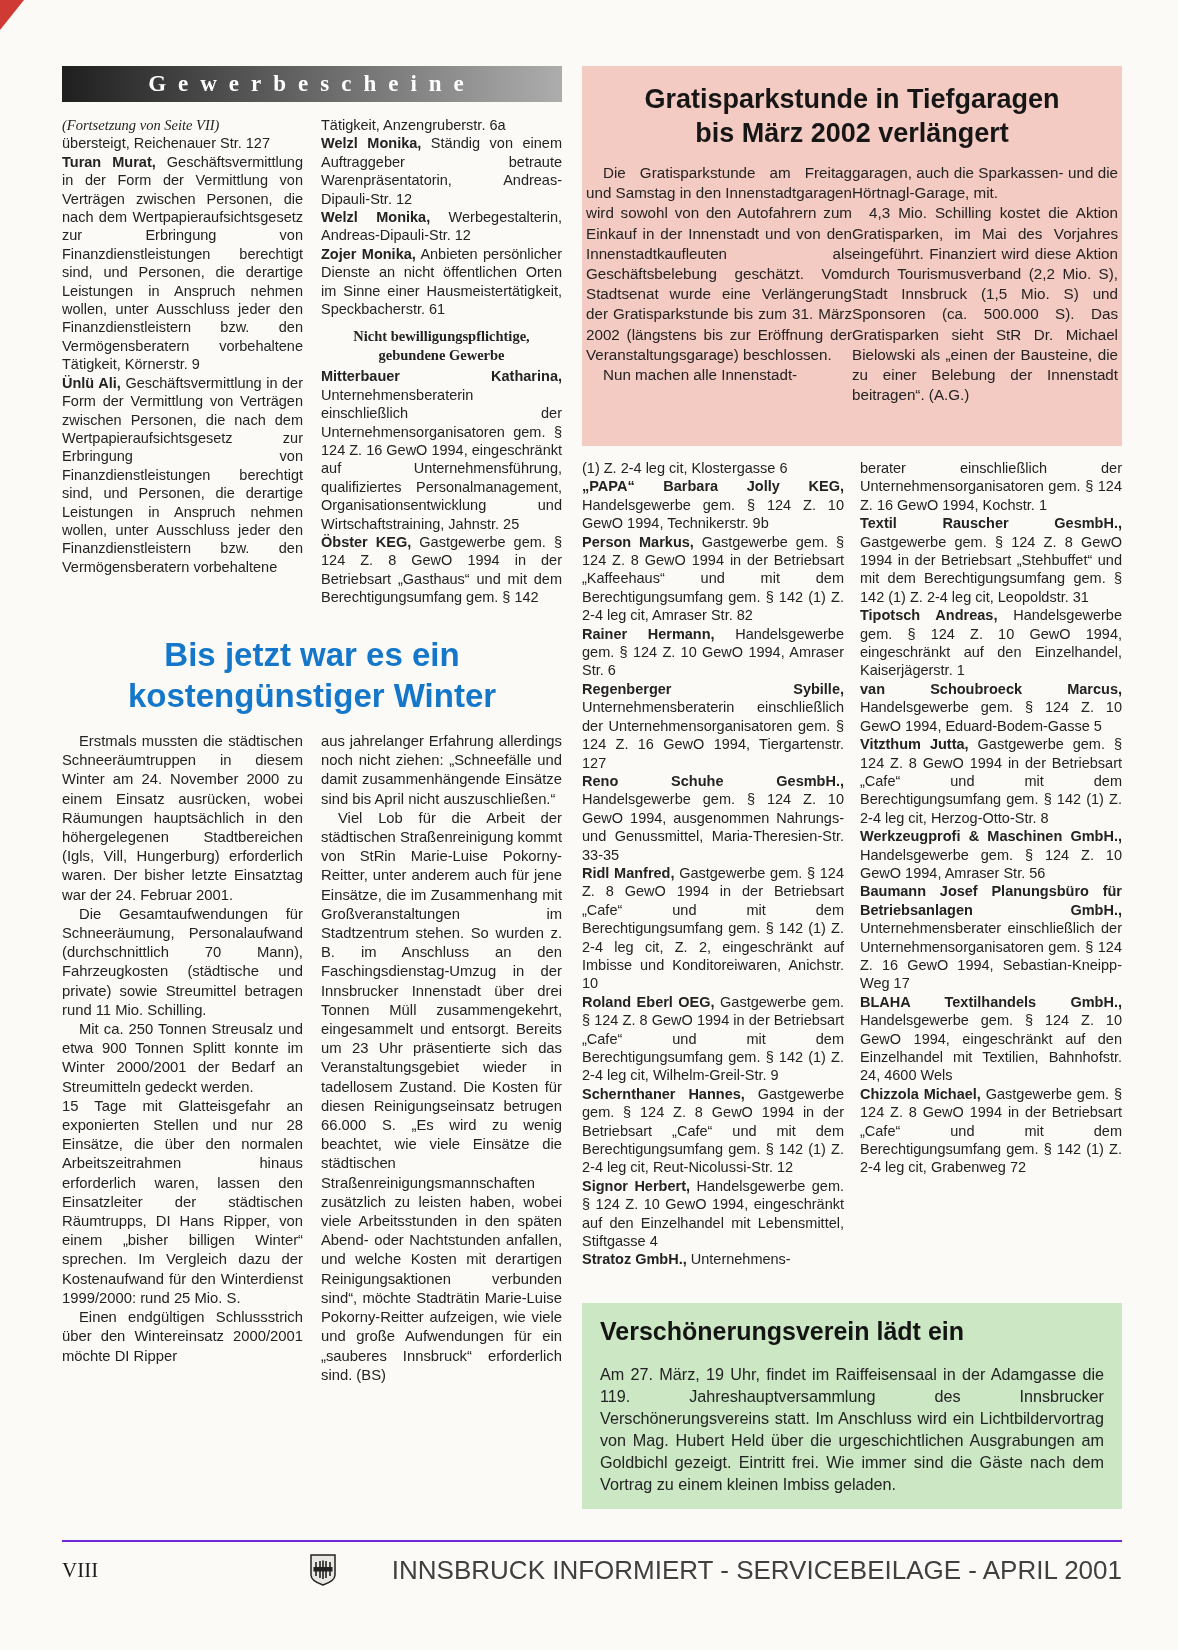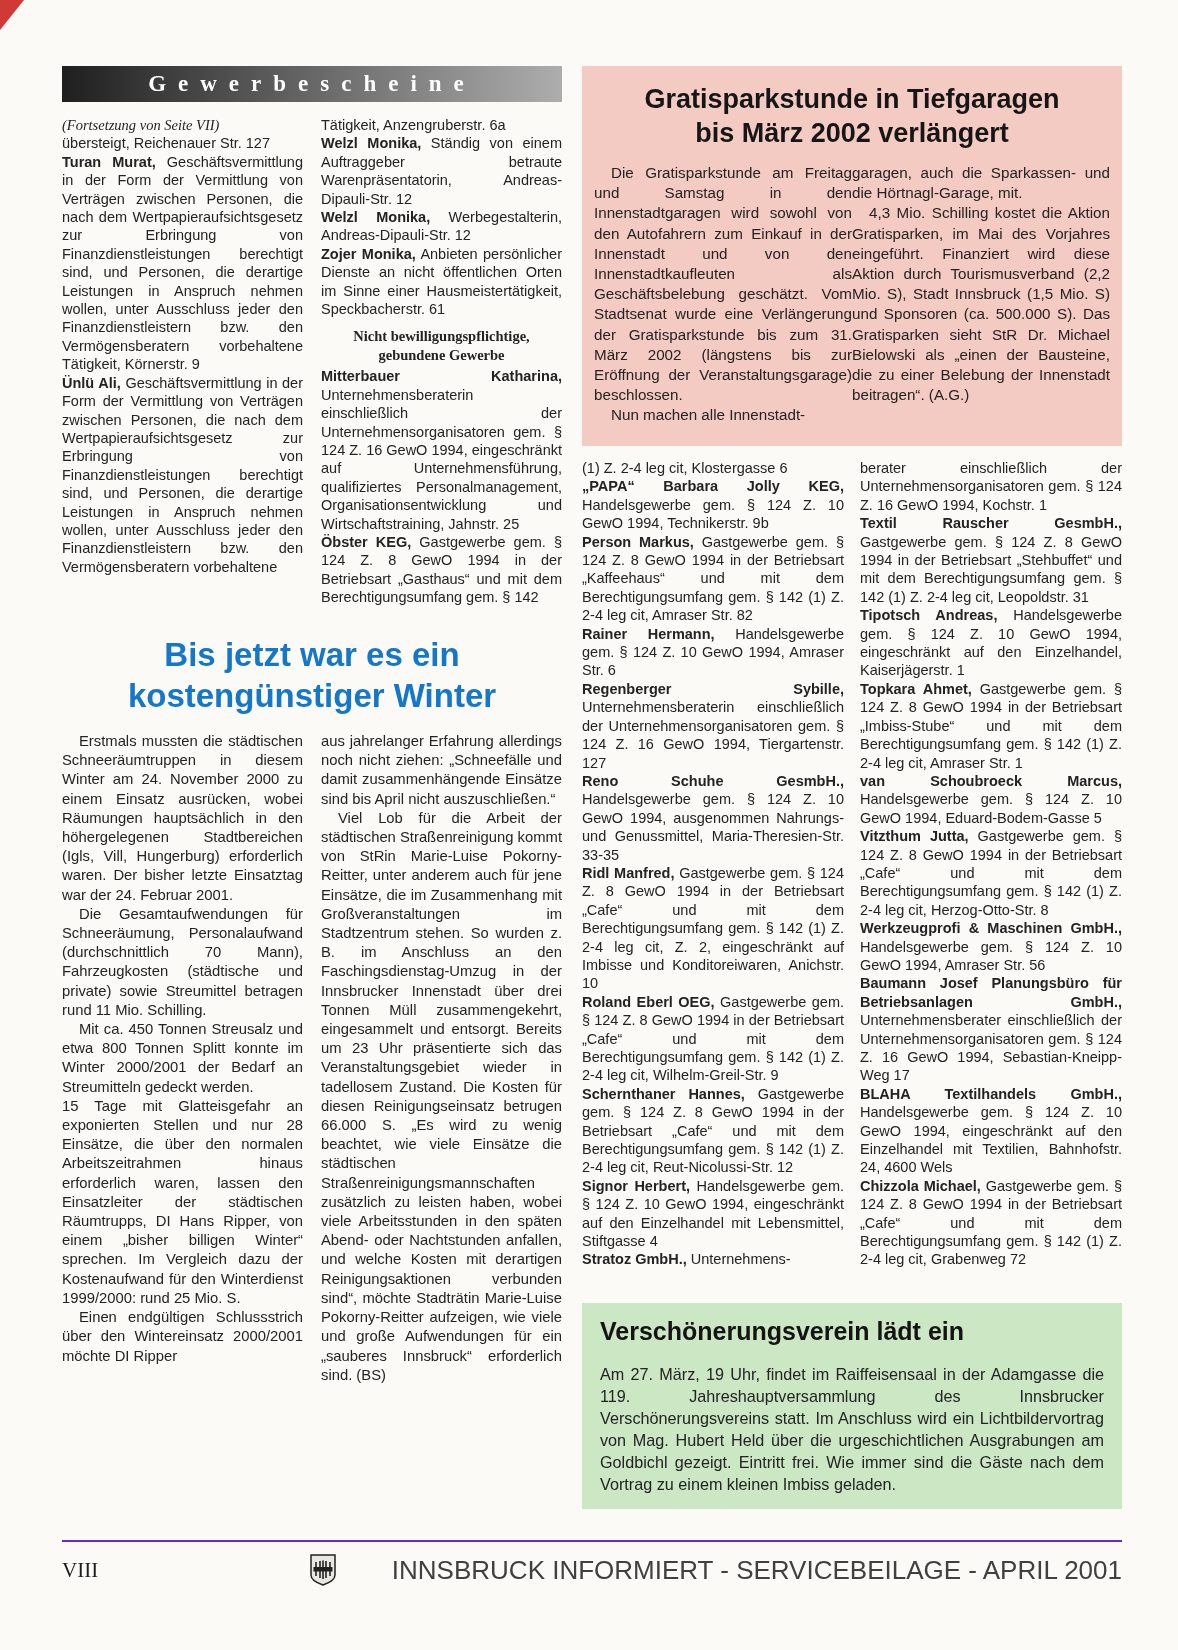--- a/index.html
+++ b/index.html
@@ -28,21 +28,21 @@
   p.subheading{font-weight:bold;text-align:center !important;margin:9px 0 3px !important;text-indent:0 !important;font-family:Liberation Serif, serif;}
   p.indent{text-indent:17px;}
   b{font-weight:bold;}
 
   .winter-title{margin:18px 0 8px;color:var(--headline-blue,#1577c9);
     font-size:33px;line-height:41px;text-align:center;font-weight:bold;white-space:pre-line;
     font-family:"Liberation Sans",sans-serif;}
   .winter-cols{display:flex;gap:18px;margin-top:16px;height:776px;overflow:hidden;}
   .art-col p{margin:0;font-size:14.8px;line-height:19.2px;}
 
-  .pink-box{background:var(--pink-bg,#f4cbc2);padding:16px 12px 10px;height:380px;box-sizing:border-box;overflow:hidden;}
+  .pink-box{background:var(--pink-bg,#f4cbc2);padding:16px 4px 10px;height:380px;box-sizing:border-box;overflow:hidden;}
   .box-title{margin:0;font-size:27px;line-height:34px;text-align:center;font-weight:bold;color:#161616;white-space:pre-line;}
   .pink-cols{display:flex;margin-top:13px;}
   .pink-cols .art-col p{font-size:15.2px;line-height:20.2px;}
 
   .listings{display:flex;gap:16px;margin-top:13px;height:830px;overflow:hidden;}
 
   .green-box{background:var(--green-bg,#cbe7c3);margin-top:14px;padding:12px 18px 14px;box-sizing:border-box;}
   .green-title{margin:0;font-size:25px;line-height:32px;text-align:left;font-weight:bold;color:#141414;}
   .green-text{margin:16px 0 0;font-size:16.2px;line-height:22px;}
 
@@ -82,21 +82,21 @@
         </div>
     </div>
   </div>
 
   <h1 class="winter-title">Bis jetzt war es ein
 kostengünstiger Winter</h1>
   <div class="winter-cols">
     <div class="col art-col">
         <p class="indent">Erstmals mussten die städtischen Schneeräumtruppen in diesem Winter am 24. November 2000 zu einem Einsatz ausrücken, wobei Räumungen hauptsächlich in den höhergelegenen Stadtbereichen (Igls, Vill, Hungerburg) erforderlich waren. Der bisher letzte Einsatztag war der 24. Februar 2001.</p>
         <p class="indent">Die Gesamtaufwendungen für Schneeräumung, Personalaufwand (durchschnittlich 70 Mann), Fahrzeugkosten (städtische und private) sowie Streumittel betragen rund 11 Mio. Schilling.</p>
-        <p class="indent">Mit ca. 450 Tonnen Streusalz und etwa 800 Tonnen Splitt konnte im Winter 2000/2001 der Bedarf an Streumitteln gedeckt werden.</p>
+        <p class="indent">Mit ca. 250 Tonnen Streusalz und etwa 900 Tonnen Splitt konnte im Winter 2000/2001 der Bedarf an Streumitteln gedeckt werden.</p>
         <p>15 Tage mit Glatteisgefahr an exponierten Stellen und nur 28 Einsätze, die über den normalen Arbeitszeitrahmen hinaus erforderlich waren, lassen den Einsatzleiter der städtischen Räumtrupps, DI Hans Ripper, von einem „bisher billigen Winter“ sprechen. Im Vergleich dazu der Kostenaufwand für den Winterdienst 1999/2000: rund 25 Mio. S.</p>
         <p class="indent">Einen endgültigen Schlussstrich über den Wintereinsatz 2000/2001 möchte DI Ripper</p>
       </div>
     <div class="col art-col">
         <p>aus jahrelanger Erfahrung allerdings noch nicht ziehen: „Schneefälle und damit zusammenhängende Einsätze sind bis April nicht auszuschließen.“</p>
         <p class="indent">Viel Lob für die Arbeit der städtischen Straßenreinigung kommt von StRin Marie-Luise Pokorny-Reitter, unter anderem auch für jene Einsätze, die im Zusammenhang mit Großveranstaltungen im Stadtzentrum stehen. So wurden z. B. im Anschluss an den Faschingsdienstag-Umzug in der Innsbrucker Innenstadt über drei Tonnen Müll zusammengekehrt, eingesammelt und entsorgt. Bereits um 23 Uhr präsentierte sich das Veranstaltungsgebiet wieder in tadellosem Zustand. Die Kosten für diesen Reinigungseinsatz betrugen 66.000 S. „Es wird zu wenig beachtet, wie viele Einsätze die städtischen Straßenreinigungsmannschaften zusätzlich zu leisten haben, wobei viele Arbeitsstunden in den späten Abend- oder Nachtstunden anfallen, und welche Kosten mit derartigen Reinigungsaktionen verbunden sind“, möchte Stadträtin Marie-Luise Pokorny-Reitter aufzeigen, wie viele und große Aufwendungen für ein „sauberes Innsbruck“ erforderlich sind. (BS)</p>
       </div>
   </div>
 </div>
 
@@ -127,21 +127,20 @@
         <p><b>Ridl Manfred,</b> Gastgewerbe gem. § 124 Z. 8 GewO 1994 in der Betriebsart „Cafe“ und mit dem Berechtigungsumfang gem. § 142 (1) Z. 2-4 leg cit, Z. 2, eingeschränkt auf Imbisse und Konditoreiwaren, Anichstr. 10</p>
         <p><b>Roland Eberl OEG,</b> Gastgewerbe gem. § 124 Z. 8 GewO 1994 in der Betriebsart „Cafe“ und mit dem Berechtigungsumfang gem. § 142 (1) Z. 2-4 leg cit, Wilhelm-Greil-Str. 9</p>
         <p><b>Schernthaner Hannes,</b> Gastgewerbe gem. § 124 Z. 8 GewO 1994 in der Betriebsart „Cafe“ und mit dem Berechtigungsumfang gem. § 142 (1) Z. 2-4 leg cit, Reut-Nicolussi-Str. 12</p>
         <p><b>Signor Herbert,</b> Handelsgewerbe gem. § 124 Z. 10 GewO 1994, eingeschränkt auf den Einzelhandel mit Lebensmittel, Stiftgasse 4</p>
         <p><b>Stratoz GmbH.,</b> Unternehmens-</p>
       </div>
     <div class="col listing-col">
         <p>berater einschließlich der Unternehmensorganisatoren gem. § 124 Z. 16 GewO 1994, Kochstr. 1</p>
         <p><b>Textil Rauscher GesmbH.,</b> Gastgewerbe gem. § 124 Z. 8 GewO 1994 in der Betriebsart „Stehbuffet“ und mit dem Berechtigungsumfang gem. § 142 (1) Z. 2-4 leg cit, Leopoldstr. 31</p>
         <p><b>Tipotsch Andreas,</b> Handelsgewerbe gem. § 124 Z. 10 GewO 1994, eingeschränkt auf den Einzelhandel, Kaiserjägerstr. 1</p>
-        <p><b>Topkara Ahmet,</b> Gastgewerbe gem. § 124 Z. 8 GewO 1994 in der Betriebsart „Imbiss-Stube“ und mit dem Berechtigungsumfang gem. § 142 (1) Z. 2-4 leg cit, Amraser Str. 1</p>
         <p><b>van Schoubroeck Marcus,</b> Handelsgewerbe gem. § 124 Z. 10 GewO 1994, Eduard-Bodem-Gasse 5</p>
         <p><b>Vitzthum Jutta,</b> Gastgewerbe gem. § 124 Z. 8 GewO 1994 in der Betriebsart „Cafe“ und mit dem Berechtigungsumfang gem. § 142 (1) Z. 2-4 leg cit, Herzog-Otto-Str. 8</p>
         <p><b>Werkzeugprofi &amp; Maschinen GmbH.,</b> Handelsgewerbe gem. § 124 Z. 10 GewO 1994, Amraser Str. 56</p>
         <p><b>Baumann Josef Planungsbüro für Betriebsanlagen GmbH.,</b> Unternehmensberater einschließlich der Unternehmensorganisatoren gem. § 124 Z. 16 GewO 1994, Sebastian-Kneipp-Weg 17</p>
         <p><b>BLAHA Textilhandels GmbH.,</b> Handelsgewerbe gem. § 124 Z. 10 GewO 1994, eingeschränkt auf den Einzelhandel mit Textilien, Bahnhofstr. 24, 4600 Wels</p>
         <p><b>Chizzola Michael,</b> Gastgewerbe gem. § 124 Z. 8 GewO 1994 in der Betriebsart „Cafe“ und mit dem Berechtigungsumfang gem. § 142 (1) Z. 2-4 leg cit, Grabenweg 72</p>
       </div>
   </div>
 
   <div class="green-box">

